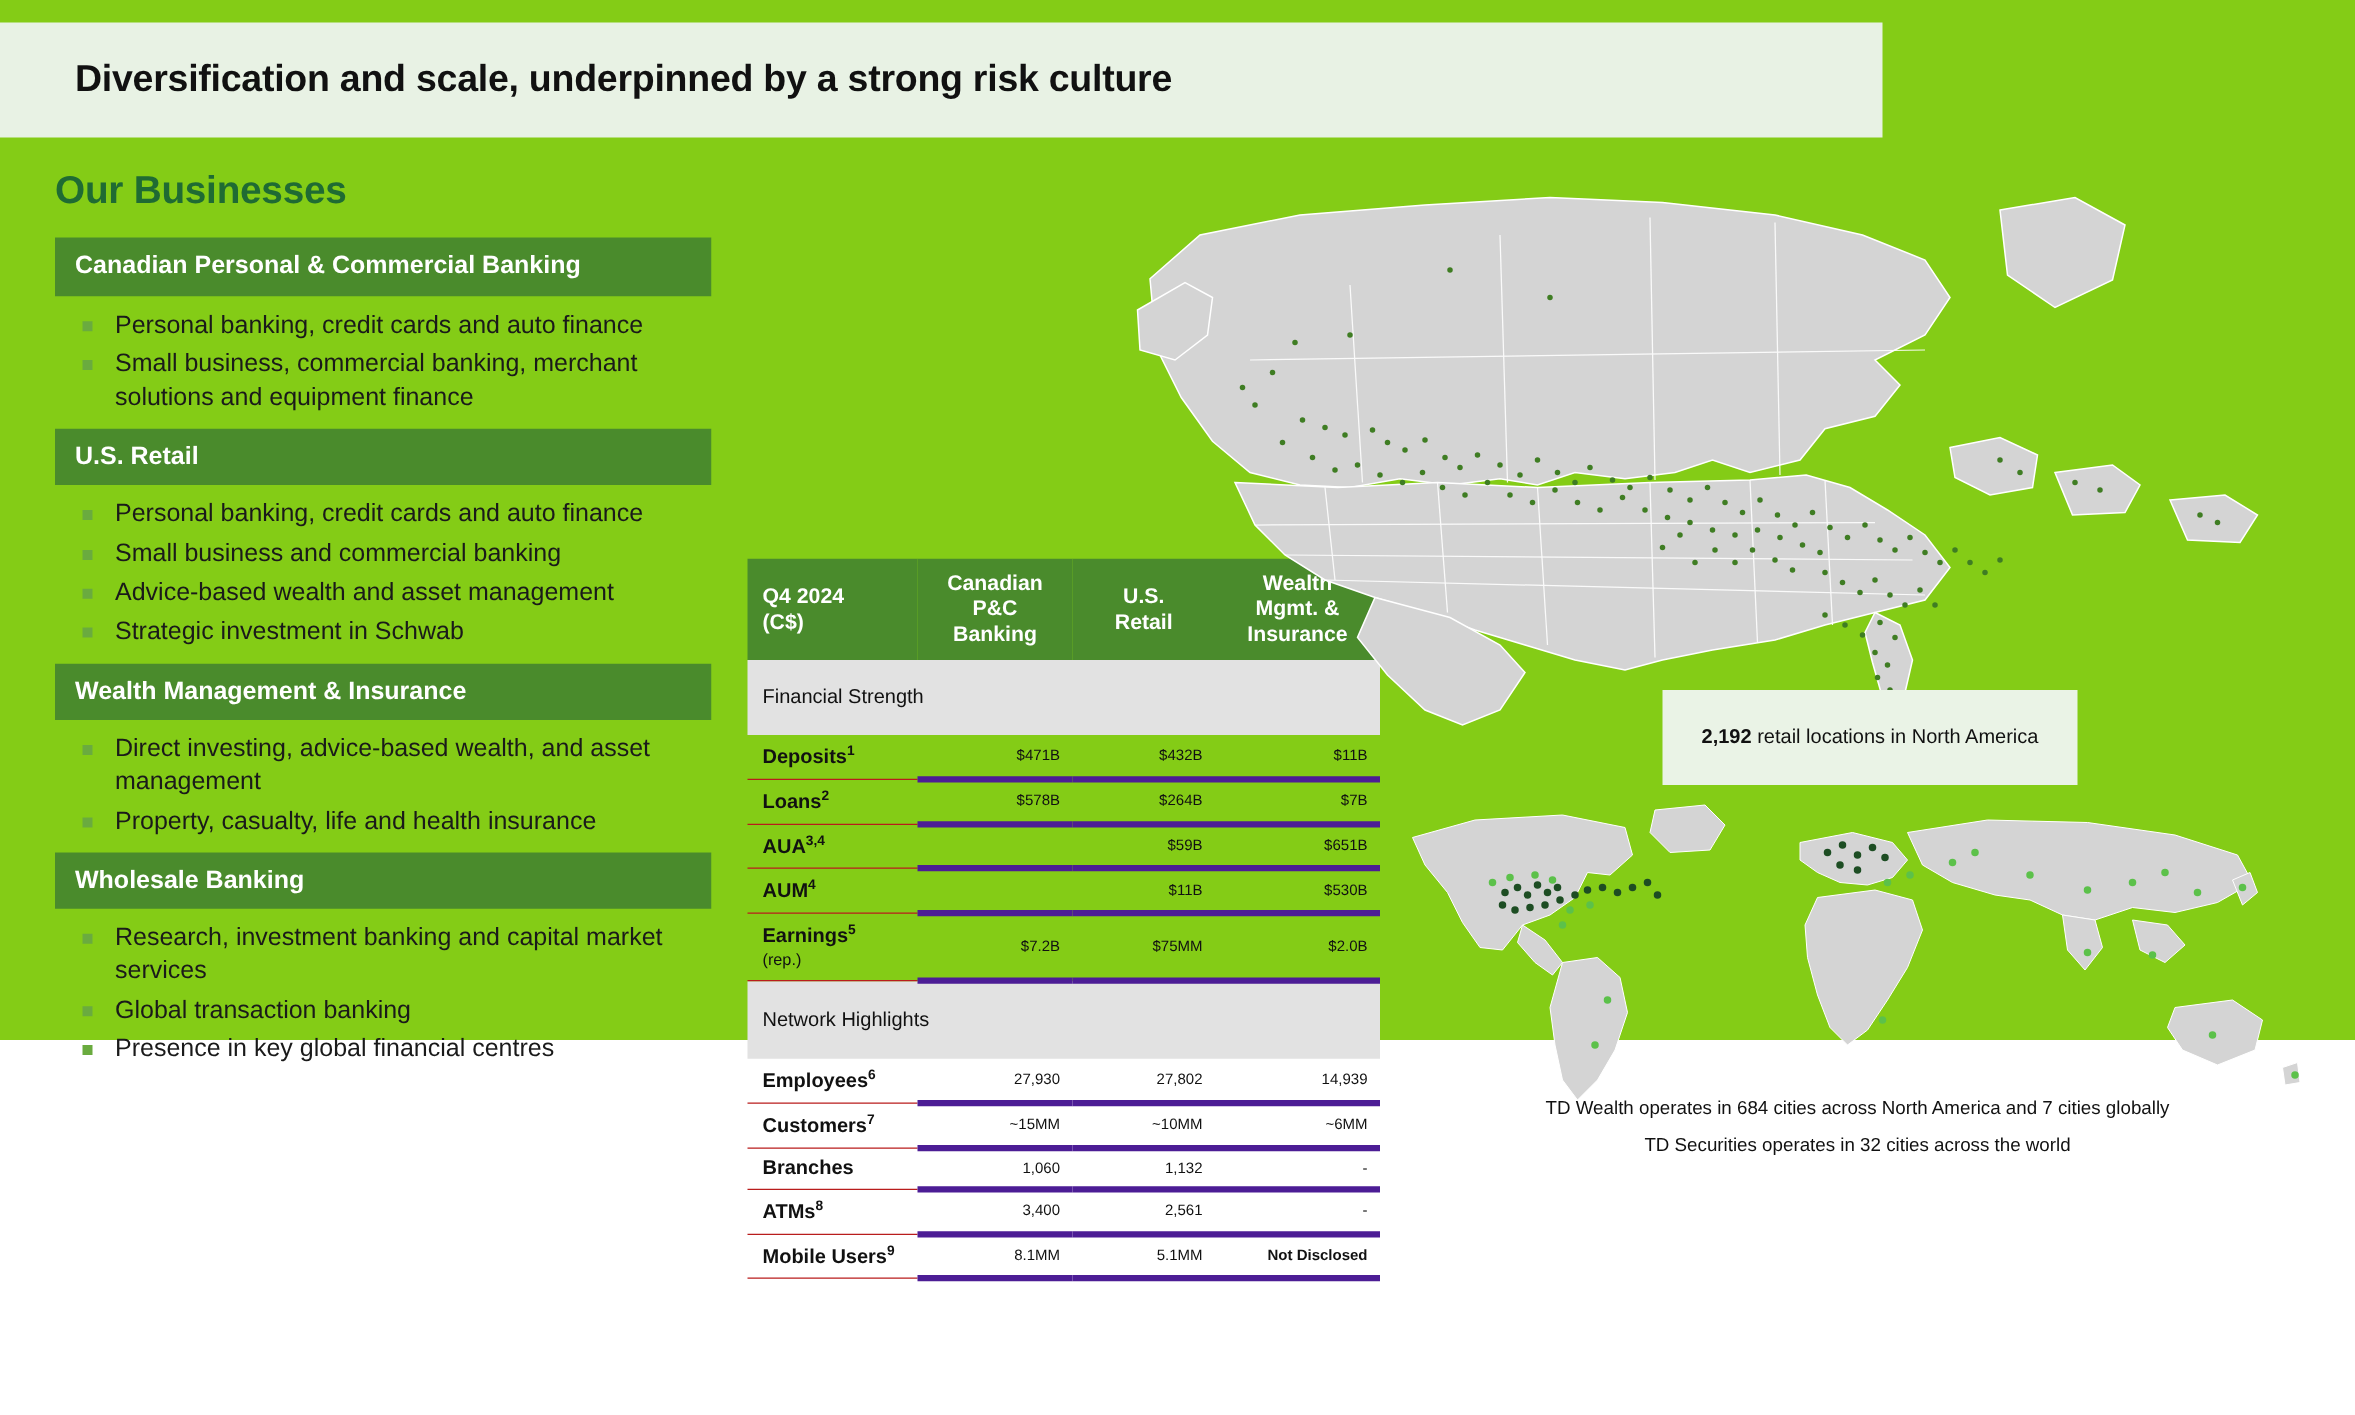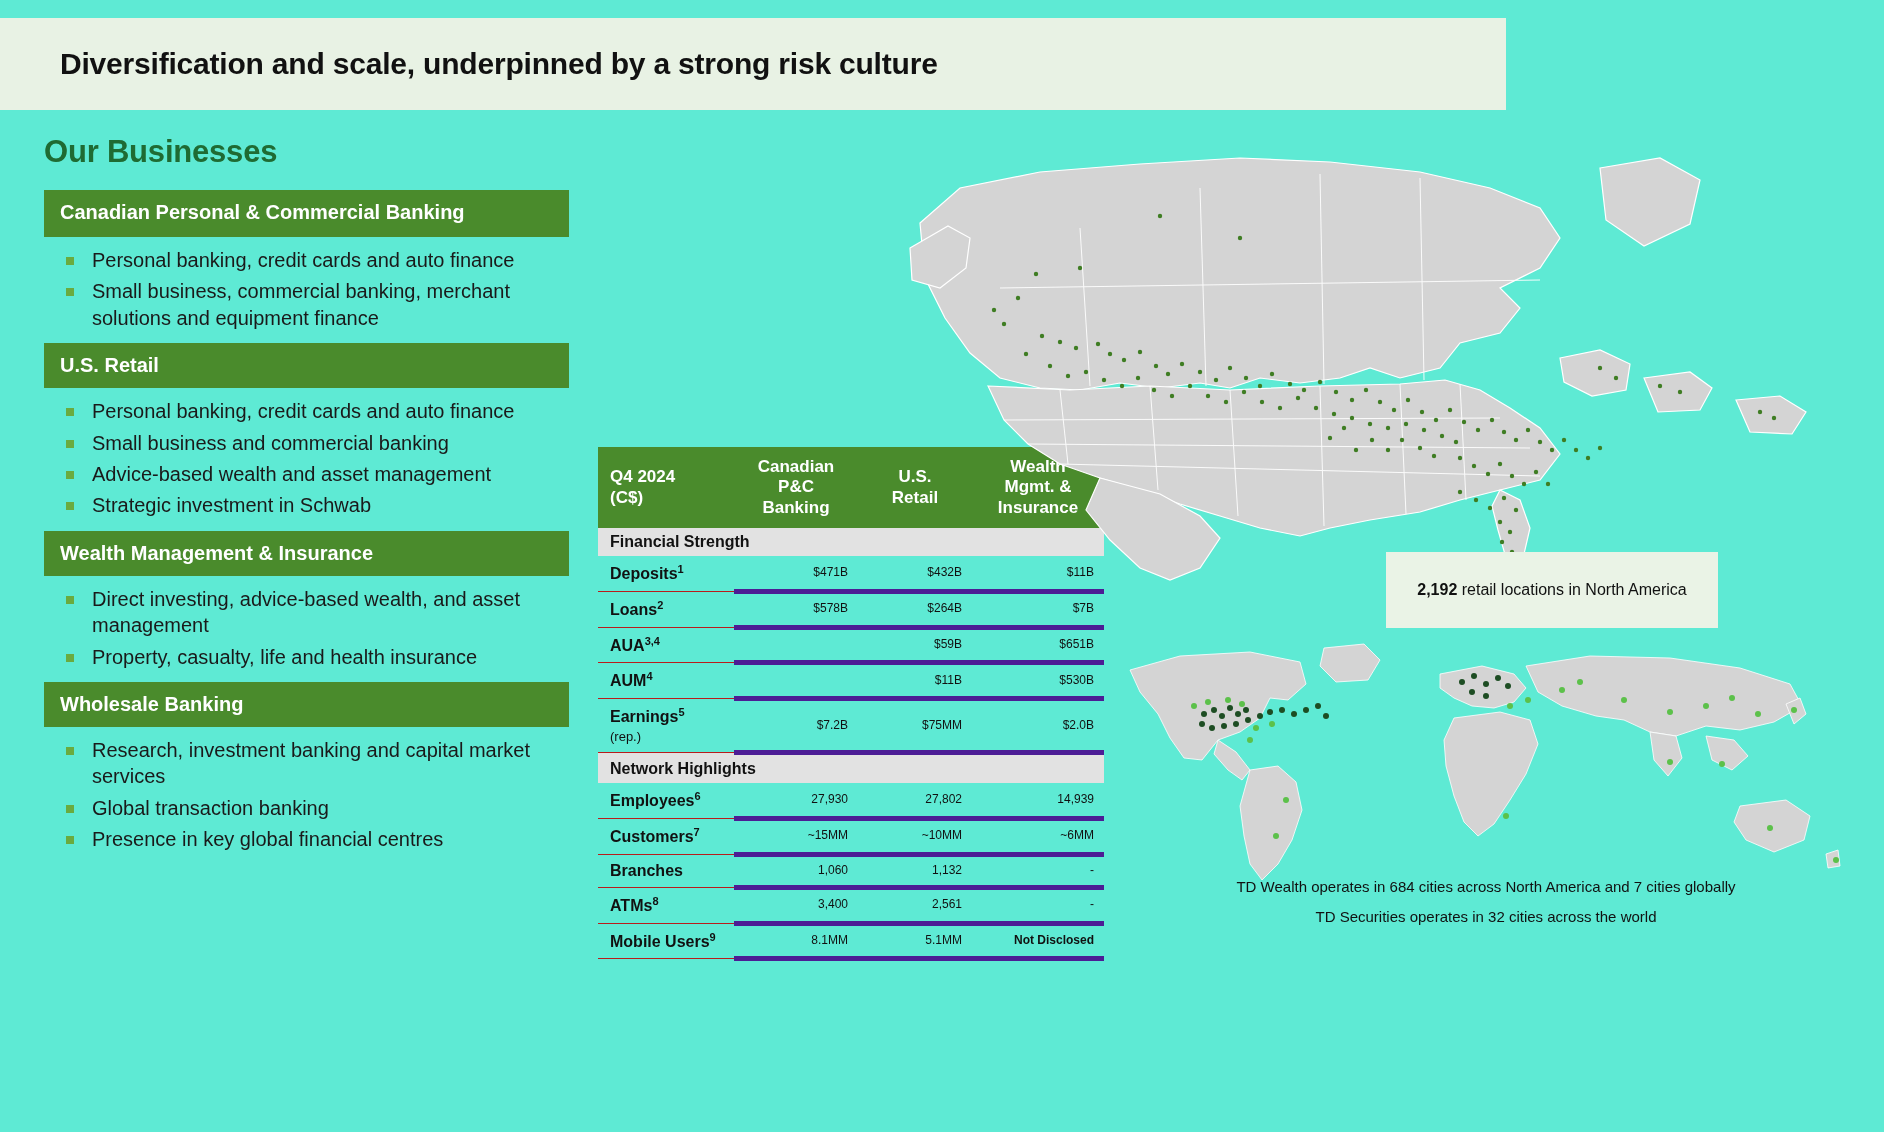--- a/index.html
+++ b/index.html
@@ -5,22 +5,22 @@
   * { box-sizing: border-box; }
   html, body {
     margin: 0; padding: 0;
     width: 1884px; height: 1132px;
     background: #ffffff;
     font-family: "Liberation Sans", sans-serif;
     overflow: hidden;
   }
   .slide {
     position: relative;
-    width: 1884px; height: 1132px;
-    background: #5eead4;
+    width: 1884px; height: 832px;
+    background: #84cc16;
   }
 
   
   .header-banner {
     position: absolute;
     left: 0; top: 18px;
     width: 1506px; height: 92px;
     background: #e8f2e4;
     display: flex;
     align-items: center;
@@ -98,23 +98,23 @@
     text-align: center;
     line-height: 1.2;
   }
   table.fin th.hdr.first {
     text-align: left;
     padding-left: 12px;
   }
   table.fin td.section {
     background: #e2e2e2;
     font-size: 16px;
-    font-weight: bold;
-    color: #111111;
-    padding: 5px 12px;
+    font-weight: normal;
+    color: #111111;
+    padding: 21px 12px;
   }
   table.fin td.lbl {
     font-size: 16px;
     font-weight: bold;
     color: #111111;
     padding: 7px 12px;
     border-bottom: 1px solid #b91c1c;
     line-height: 1.15;
   }
   table.fin td.val {
@@ -136,21 +136,21 @@
   }
   .map-world {
     position: absolute;
     left: 1110px; top: 640px;
     width: 750px; height: 262px;
   }
   .map-svg { width: 100%; height: 100%; display: block; }
 
   .retail-note {
     position: absolute;
-    left: 1386px; top: 552px;
+    left: 1330px; top: 552px;
     width: 332px; height: 76px;
     background: #eaf3e6;
     display: flex;
     flex-direction: column;
     align-items: center;
     justify-content: center;
     font-size: 16px;
     color: #111111;
     text-align: center;
     line-height: 1.3;

